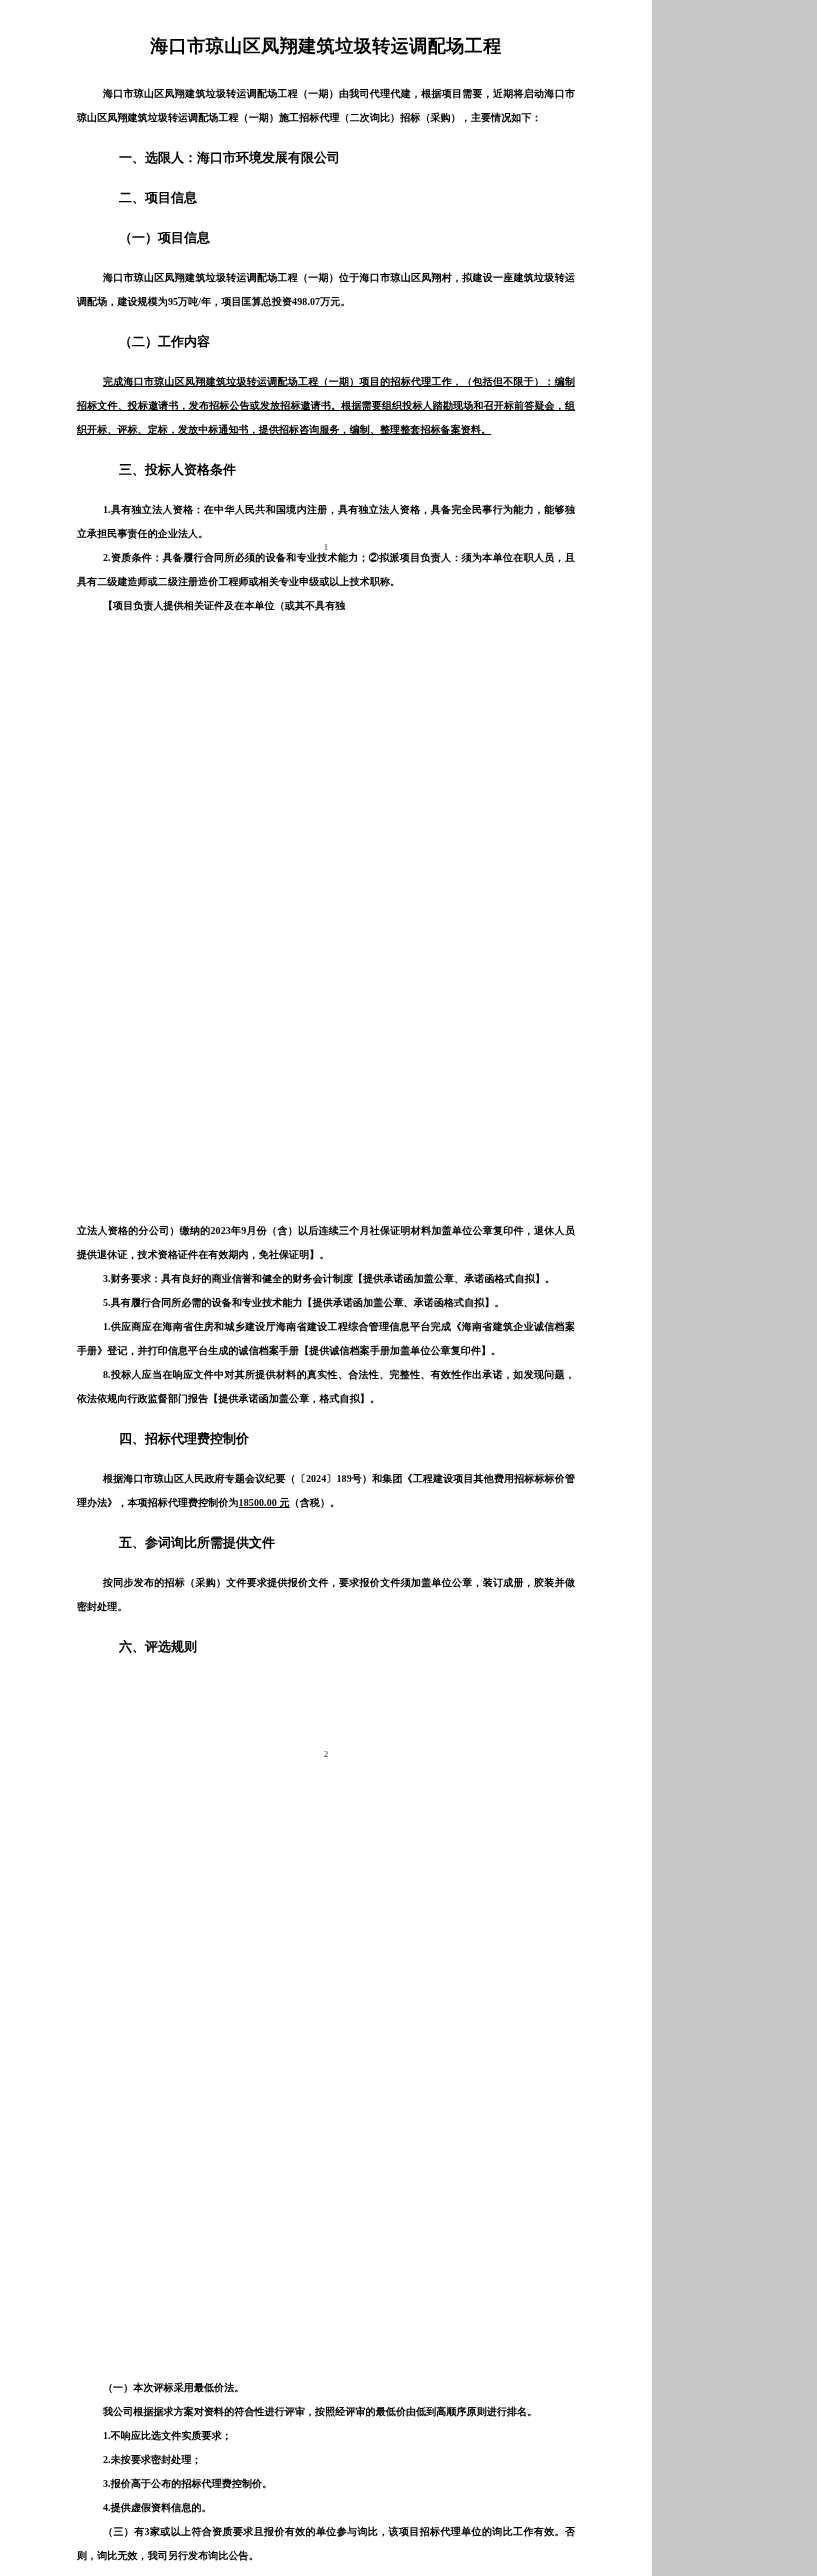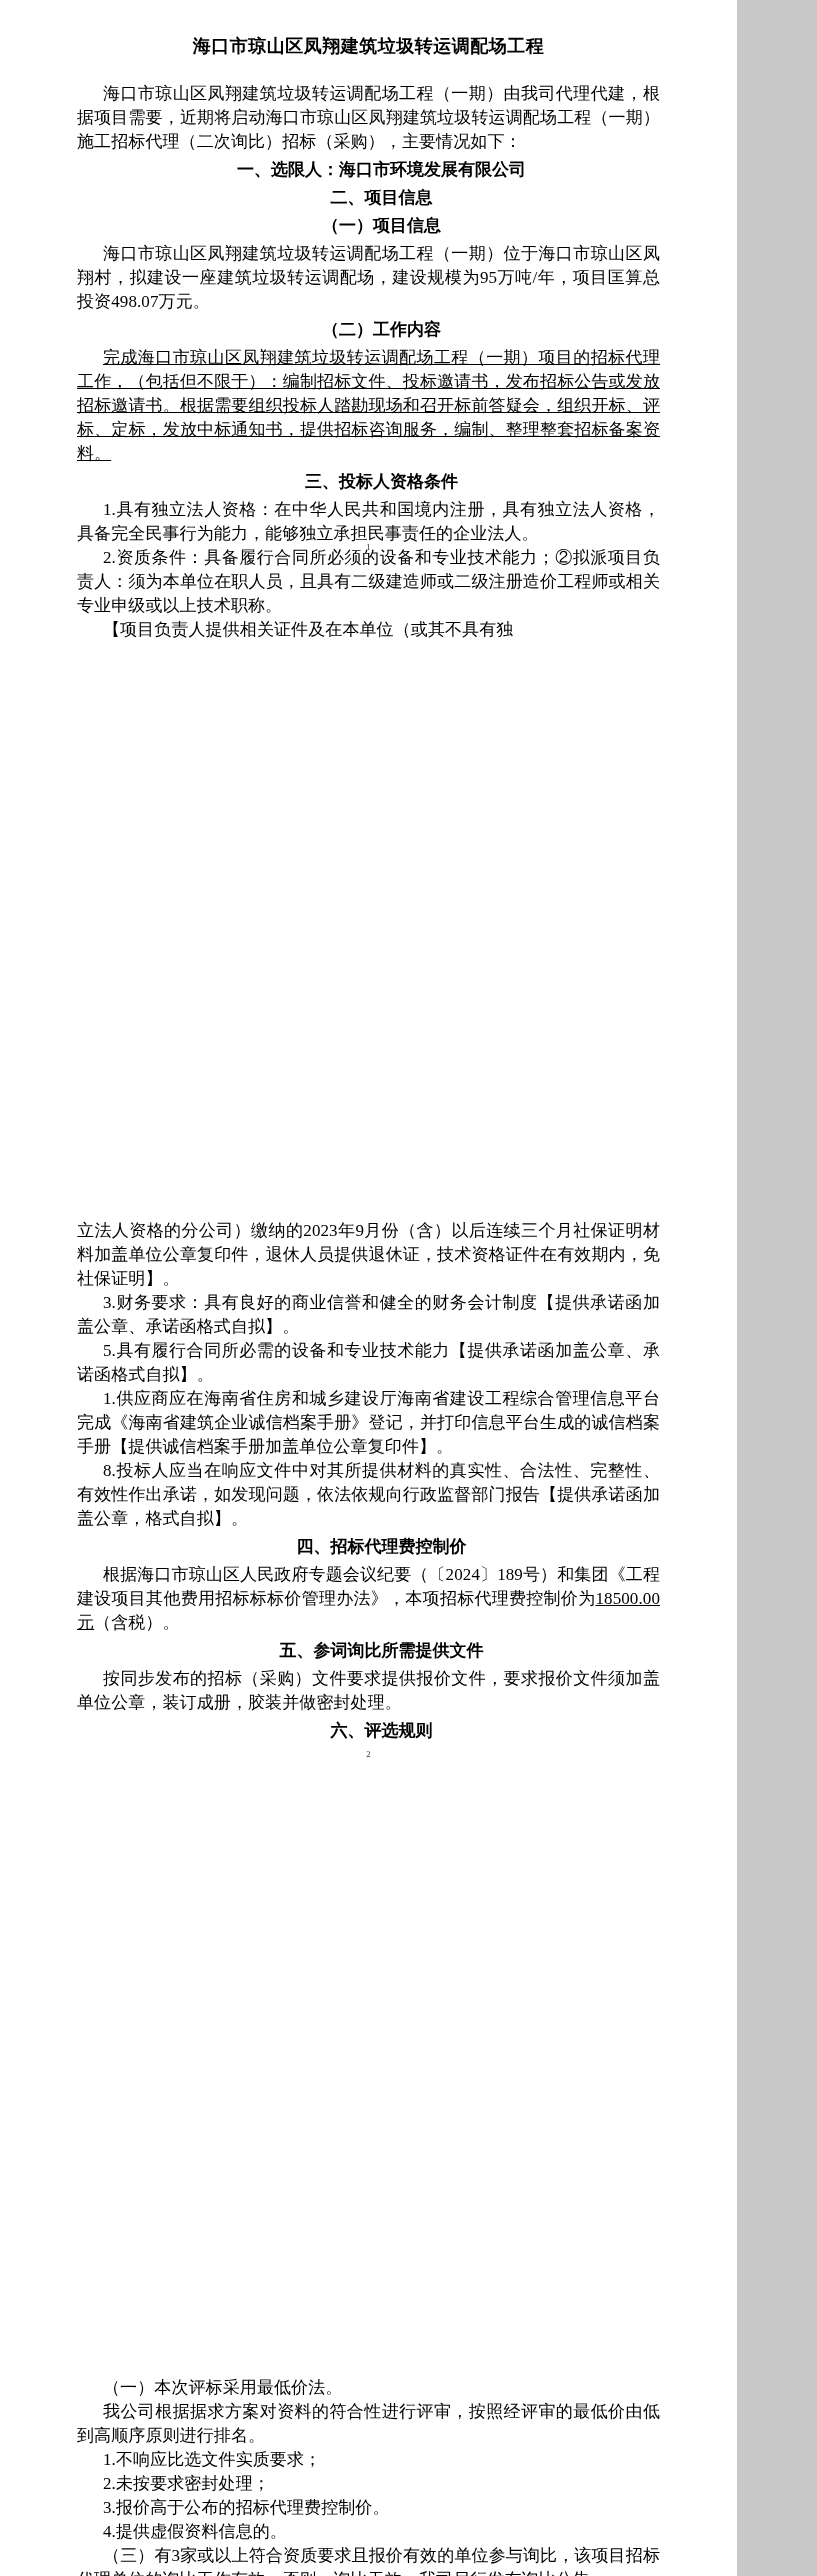--- a/index.html
+++ b/index.html
@@ -9,21 +9,21 @@
   }
   body {
     font-family: "Liberation Serif", "DejaVu Serif", serif;
   }
   .doc {
     width: 818px;
     margin: 0 auto;
     background: #c8c8c8;
   }
   .page {
-    width: 737px;
+    width: 652px;
     background: #ffffff;
     position: relative;
     box-sizing: border-box;
     padding: 0 77px;
   }
   .page.p1 { height: 1157px; padding-top: 31px; }
   .page.p2 { height: 1157px; padding-top: 62px; }
   .page.p3 { height: 1157px; padding-top: 62px; }
 
   .title {
@@ -34,35 +34,35 @@
     letter-spacing: 0.5px;
     margin: 0 0 3.1px 0;
     font-family: "Liberation Serif", "DejaVu Serif", serif;
   }
   .title-line {
     display: block;
   }
   .spacer-after-title { height: 17.5px; }
 
   p.body {
-    font-size: 17px;
+    font-size: 10px;
     line-height: 24px;
     margin: 0;
     text-align: justify;
     text-justify: inter-ideograph;
     letter-spacing: 0.1px;
+    font-weight: bold;
   }
   p.indent2 { text-indent: 26px; }
   p.heading {
-    font-size: 17px;
+    font-size: 13px;
     line-height: 24px;
-    margin: 4px;
+    margin: 16px;
     text-indent: 26px;
     font-weight: bold;
-    text-align: center;
   }
   .u { text-decoration: underline; }
 
   .pagenum {
     position: absolute;
     left: 0;
     right: 0;
     text-align: center;
     font-size: 8.8px;
     color: #333;

